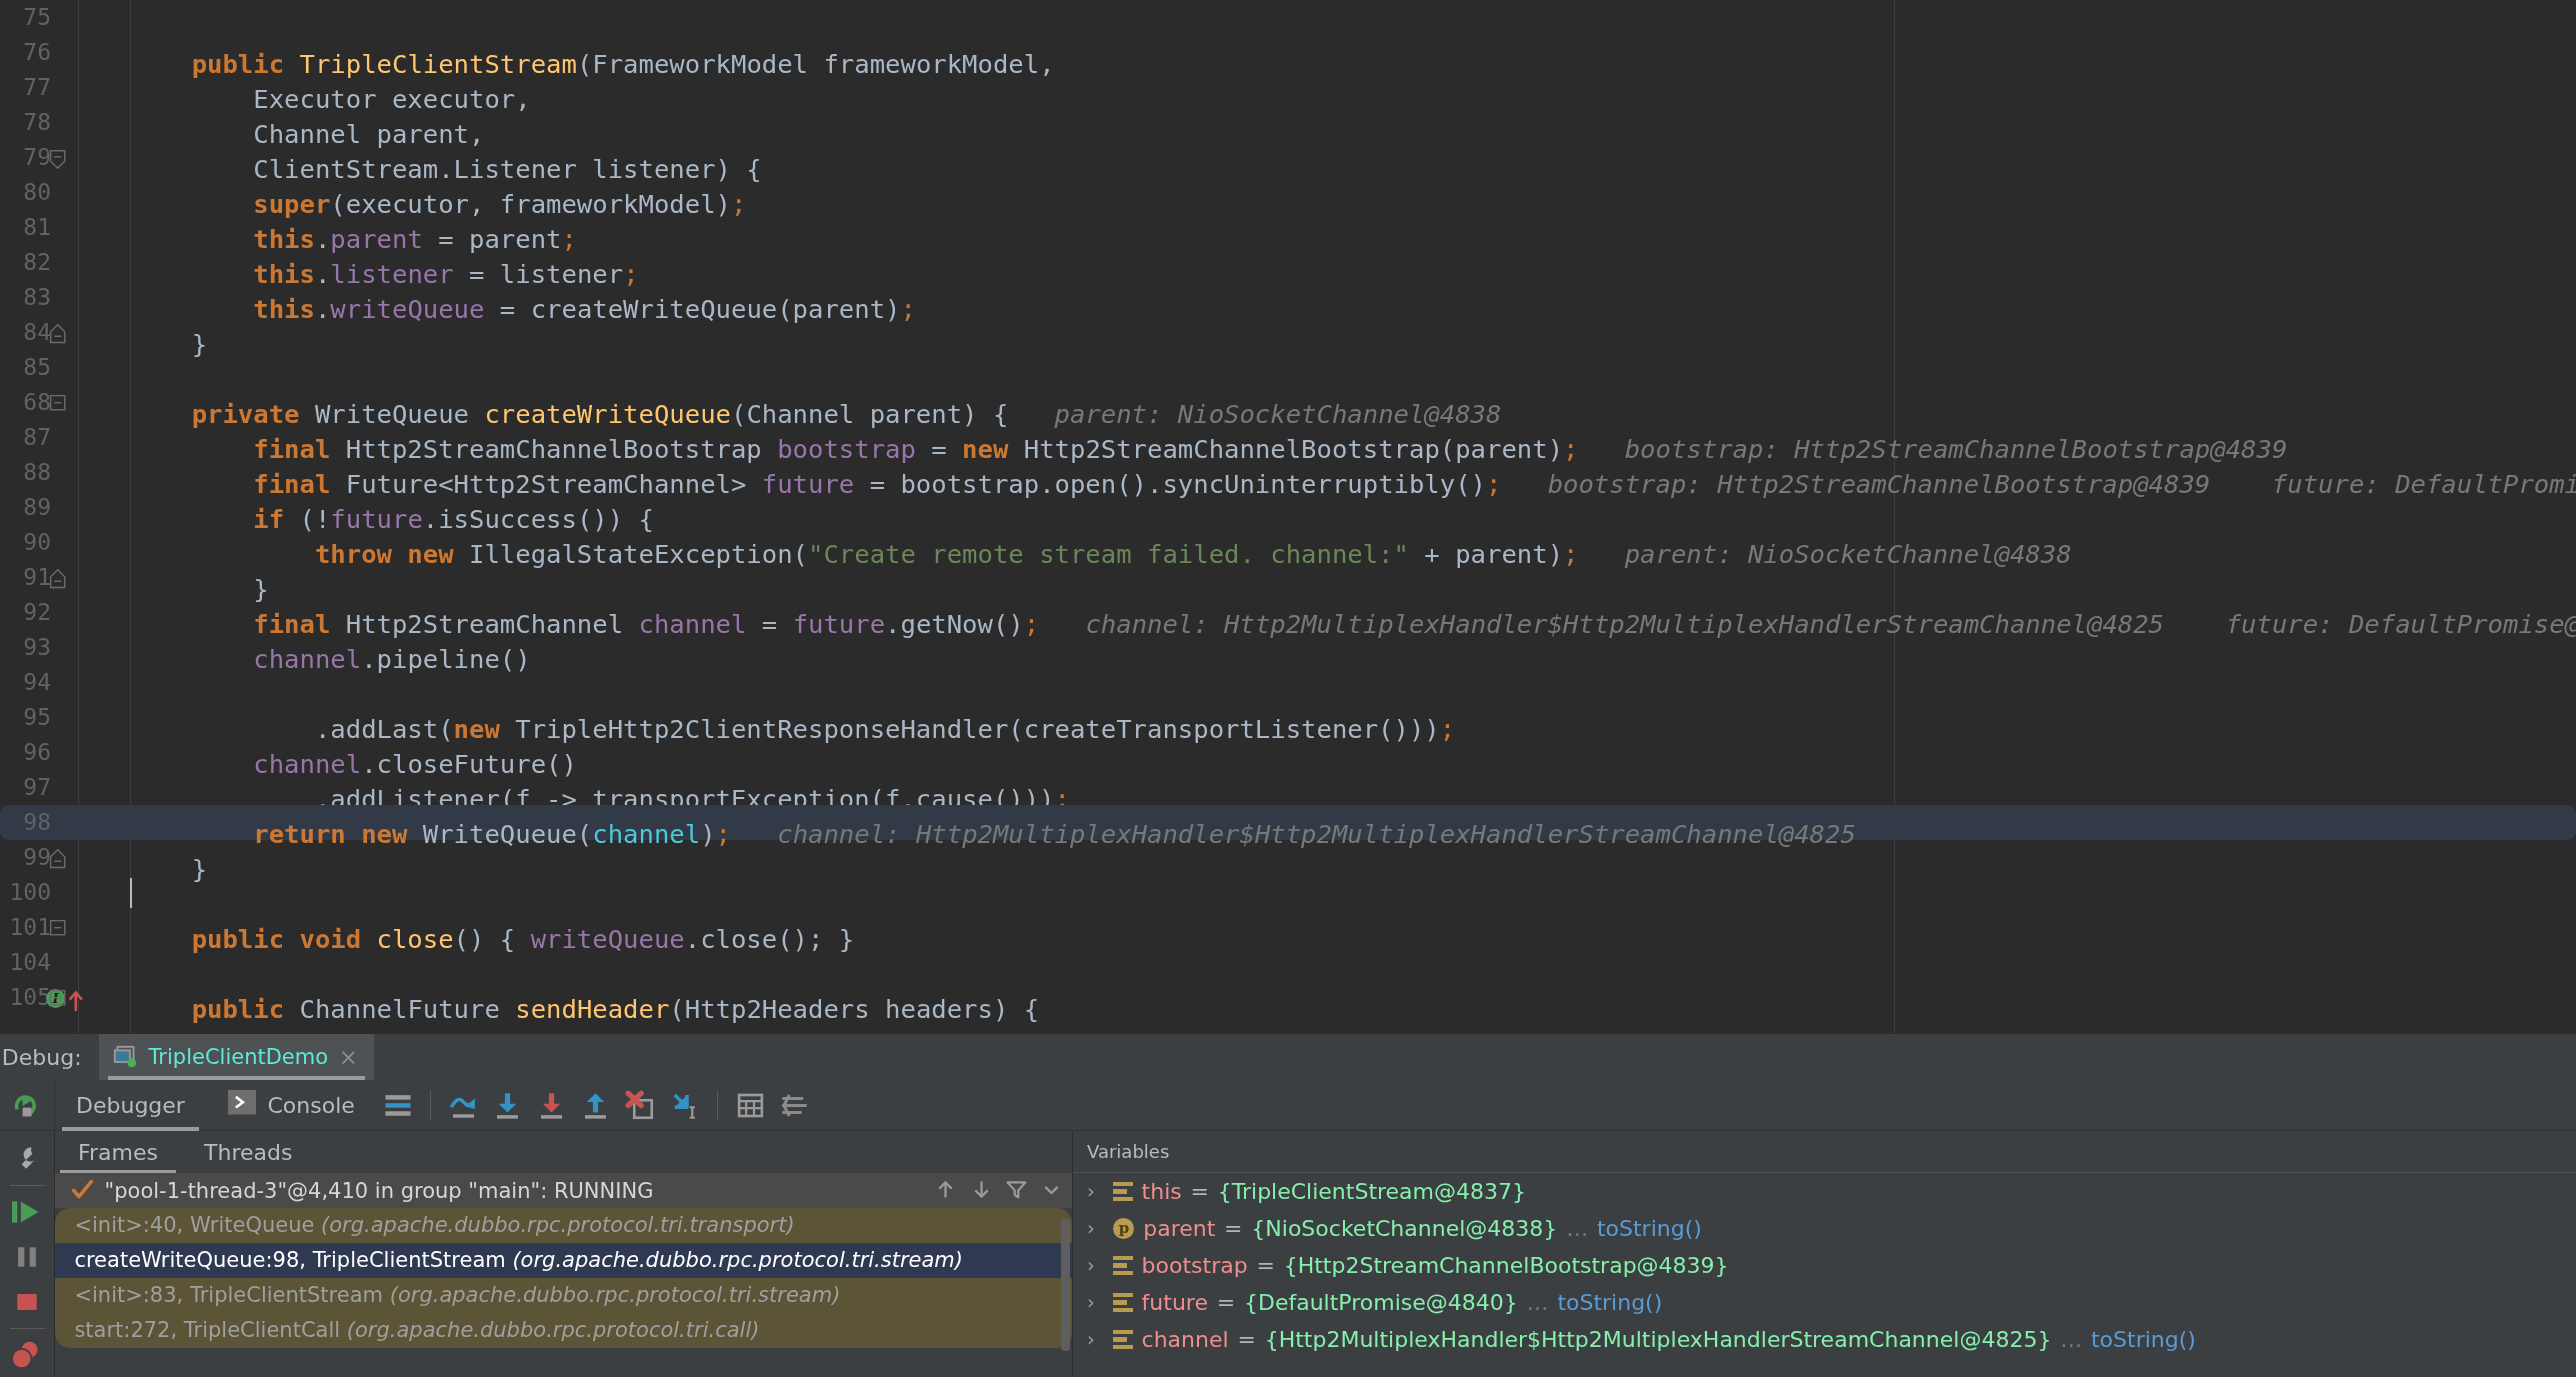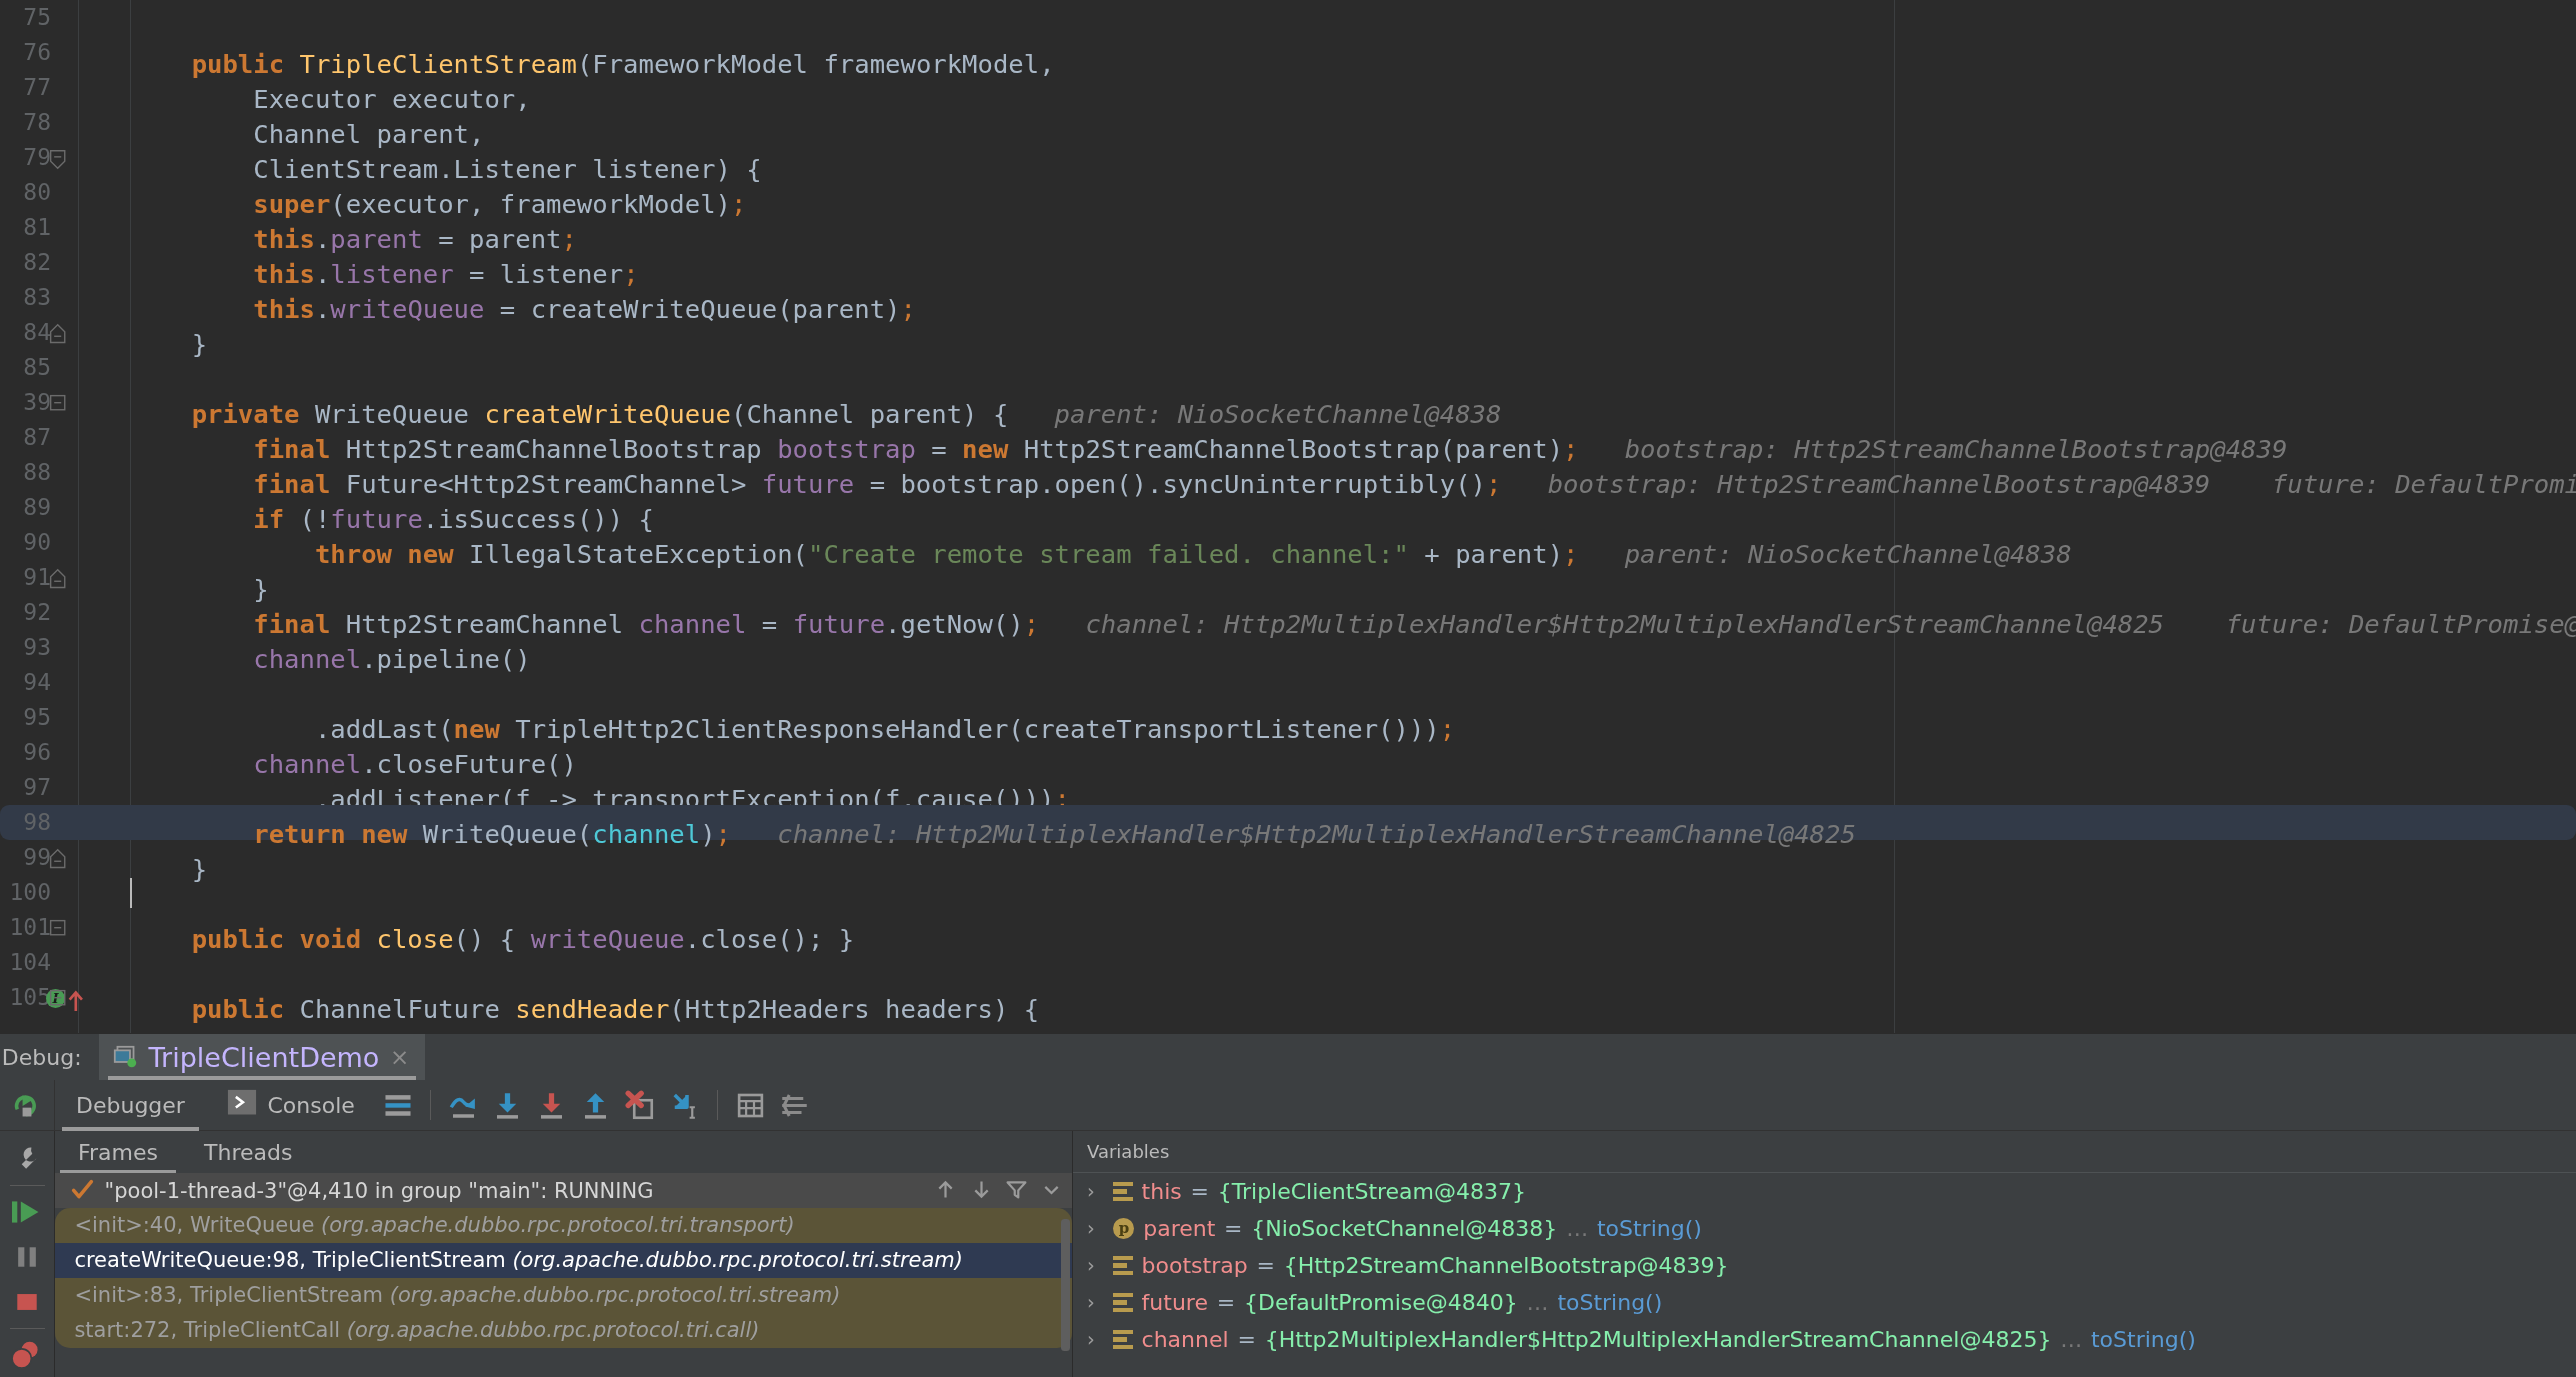--- a/index.html
+++ b/index.html
@@ -74,21 +74,21 @@
     color: #bbbbbb; font-size: 22px; padding-left: 1.8px; width: 99px;
   }
   .dbg-tab {
     position: relative; height: 46px; display: flex; align-items: center;
     gap: 10.6px; padding: 0 16px 0 14px; background: #4e5254;
   }
   .dbg-tab::after {
     content: ""; position: absolute; left: 8.8px; right: 8.8px; bottom: 0;
     height: 4.4px; background: #9b9b9b;
   }
-  .dbg-tab-title { color: #c4b5fd; font-size: 27px; }
+  .dbg-tab-title { color: #5eead4; font-size: 21px; }
   .run-icon { position: relative; width: 25px; height: 25px; }
   .close-x { color: #8b8b8b; font-size: 23px; cursor: pointer; }
 
   #debug-toolbar {
     position: absolute; left: 0; top: 46px; width: 2576px; height: 51px;
     background: #3c3f41; display: flex; align-items: center;
     border-bottom: 0.9px solid #323232;
   }
   .tool-sidebar {
     width: 55px; height: 51px; display: flex; align-items: center;
@@ -198,21 +198,21 @@
           </svg></div><div class="code-text"><span class="cls">        ClientStream.Listener listener) {</span></div></div>
       <div class="code-line"><div class="ln">80</div><div class="code-text"><span class="punct">        </span><span class="kw">super</span><span class="cls">(executor, frameworkModel)</span><span class="semi">;</span></div></div>
       <div class="code-line"><div class="ln">81</div><div class="code-text"><span class="punct">        </span><span class="kw">this</span><span class="punct">.</span><span class="fld">parent</span><span class="cls"> = parent</span><span class="semi">;</span></div></div>
       <div class="code-line"><div class="ln">82</div><div class="code-text"><span class="punct">        </span><span class="kw">this</span><span class="punct">.</span><span class="fld">listener</span><span class="cls"> = listener</span><span class="semi">;</span></div></div>
       <div class="code-line"><div class="ln">83</div><div class="code-text"><span class="punct">        </span><span class="kw">this</span><span class="punct">.</span><span class="fld">writeQueue</span><span class="cls"> = createWriteQueue(parent)</span><span class="semi">;</span></div></div>
       <div class="code-line"><div class="ln">84</div><div class="fold"><svg width="19.4" height="23" viewBox="0 0 22 26">
             <path d="M11 2 L19 10 V22 H3 V10 Z" fill="none" stroke="#6b6b6b" stroke-width="1.6"></path>
             <path d="M7 15 H15" stroke="#6b6b6b" stroke-width="1.6"></path>
           </svg></div><div class="code-text"><span class="cls">    }</span></div></div>
       <div class="code-line"><div class="ln">85</div><div class="code-text"></div></div>
-      <div class="code-line"><div class="ln">39</div><div class="fold"><svg width="19.4" height="19.4" viewBox="0 0 22 22">
+      <div class="code-line"><div class="ln">68</div><div class="fold"><svg width="19.4" height="19.4" viewBox="0 0 22 22">
             <rect x="3" y="3" width="16" height="16" fill="none" stroke="#6b6b6b" stroke-width="1.6"></rect>
             <path d="M7 11 H15" stroke="#6b6b6b" stroke-width="1.6"></path>
           </svg></div><div class="code-text"><span class="punct">    </span><span class="kw">private </span><span class="cls">WriteQueue </span><span class="fn">createWriteQueue</span><span class="cls">(Channel parent) {</span><span class="hint">   parent: NioSocketChannel@4838</span></div></div>
       <div class="code-line"><div class="ln">87</div><div class="code-text"><span class="punct">        </span><span class="kw">final </span><span class="cls">Http2StreamChannelBootstrap </span><span class="fld">bootstrap</span><span class="cls"> = </span><span class="kw">new </span><span class="cls">Http2StreamChannelBootstrap(parent)</span><span class="semi">;</span><span class="hint">   bootstrap: Http2StreamChannelBootstrap@4839</span></div></div>
       <div class="code-line"><div class="ln">88</div><div class="code-text"><span class="punct">        </span><span class="kw">final </span><span class="cls">Future&lt;Http2StreamChannel&gt; </span><span class="fld">future</span><span class="cls"> = bootstrap.open().syncUninterruptibly()</span><span class="semi">;</span><span class="hint">   bootstrap: Http2StreamChannelBootstrap@4839    future: DefaultPromise@4840</span></div></div>
       <div class="code-line"><div class="ln">89</div><div class="code-text"><span class="punct">        </span><span class="kw">if </span><span class="cls">(!</span><span class="fld">future</span><span class="cls">.isSuccess()) {</span></div></div>
       <div class="code-line"><div class="ln">90</div><div class="code-text"><span class="punct">            </span><span class="kw">throw new </span><span class="cls">IllegalStateException(</span><span class="str">"Create remote stream failed. channel:"</span><span class="cls"> + parent)</span><span class="semi">;</span><span class="hint">   parent: NioSocketChannel@4838</span></div></div>
       <div class="code-line"><div class="ln">91</div><div class="fold"><svg width="19.4" height="23" viewBox="0 0 22 26">
             <path d="M11 2 L19 10 V22 H3 V10 Z" fill="none" stroke="#6b6b6b" stroke-width="1.6"></path>
             <path d="M7 15 H15" stroke="#6b6b6b" stroke-width="1.6"></path>

